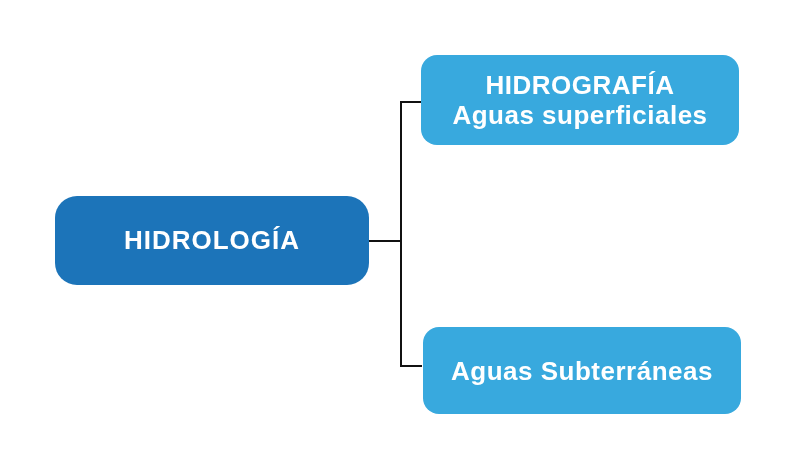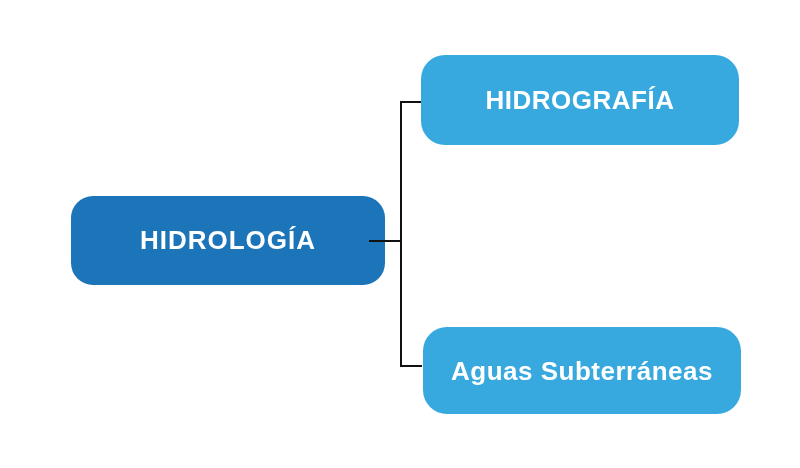--- a/index.html
+++ b/index.html
@@ -20,34 +20,34 @@
     display: flex;
     flex-direction: column;
     align-items: center;
     justify-content: center;
     color: #ffffff;
     font-weight: 700;
     text-align: center;
     box-sizing: border-box;
   }
   .node-root {
-    left: 71px;
+    left: 55px;
     top: 196px;
     width: 314px;
     height: 89px;
     background: #1C74B9;
     border-radius: 22px;
   }
   .node-root .title {
     font-size: 26px;
     letter-spacing: 1px;
   }
   .node-child {
     background: #38A9DE;
-    border-radius: 24px;
+    border-radius: 16px;
     width: 318px;
     height: 90px;
   }
   .node-child-top {
     left: 421px;
     top: 55px;
   }
   .node-child-bottom {
     left: 423px;
     top: 327px;
@@ -101,19 +101,20 @@
     <span class="title">HIDROLOGÍA</span>
   </div>
 
   <div class="connector conn-root-h"></div>
   <div class="connector conn-vertical"></div>
   <div class="connector conn-top-h"></div>
   <div class="connector conn-bottom-h"></div>
 
   <div class="node node-child node-child-top">
     <span class="title">HIDROGRAFÍA</span>
+    <span class="subtitle">Aguas superficiales</span>
   </div>
 
   <div class="node node-child node-child-bottom">
     <span class="subtitle">Aguas Subterráneas</span>
   </div>
 
 </div>
 
 </body></html>

